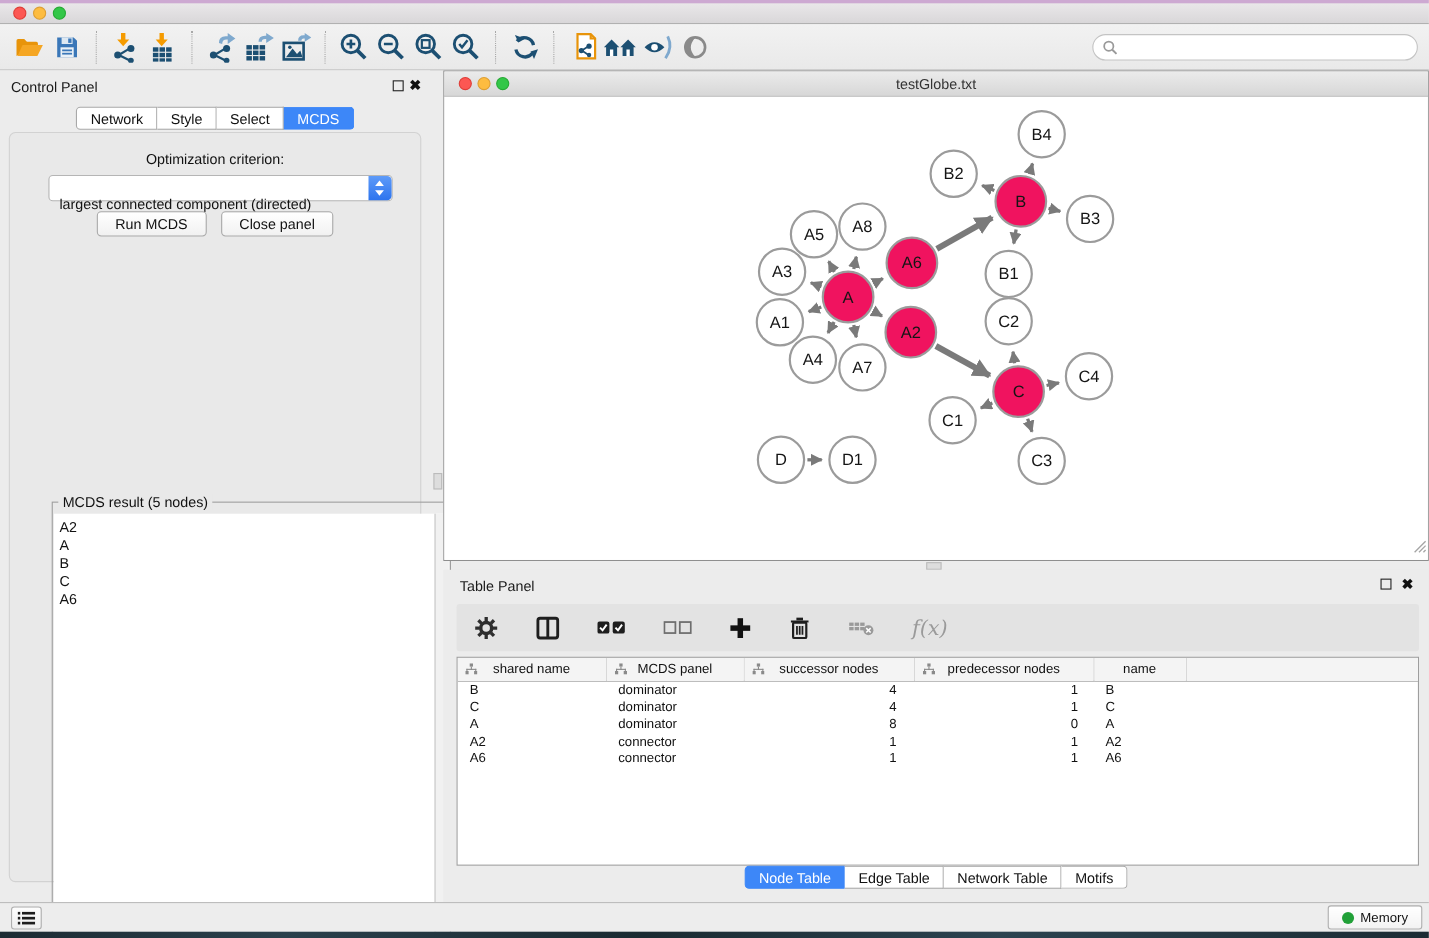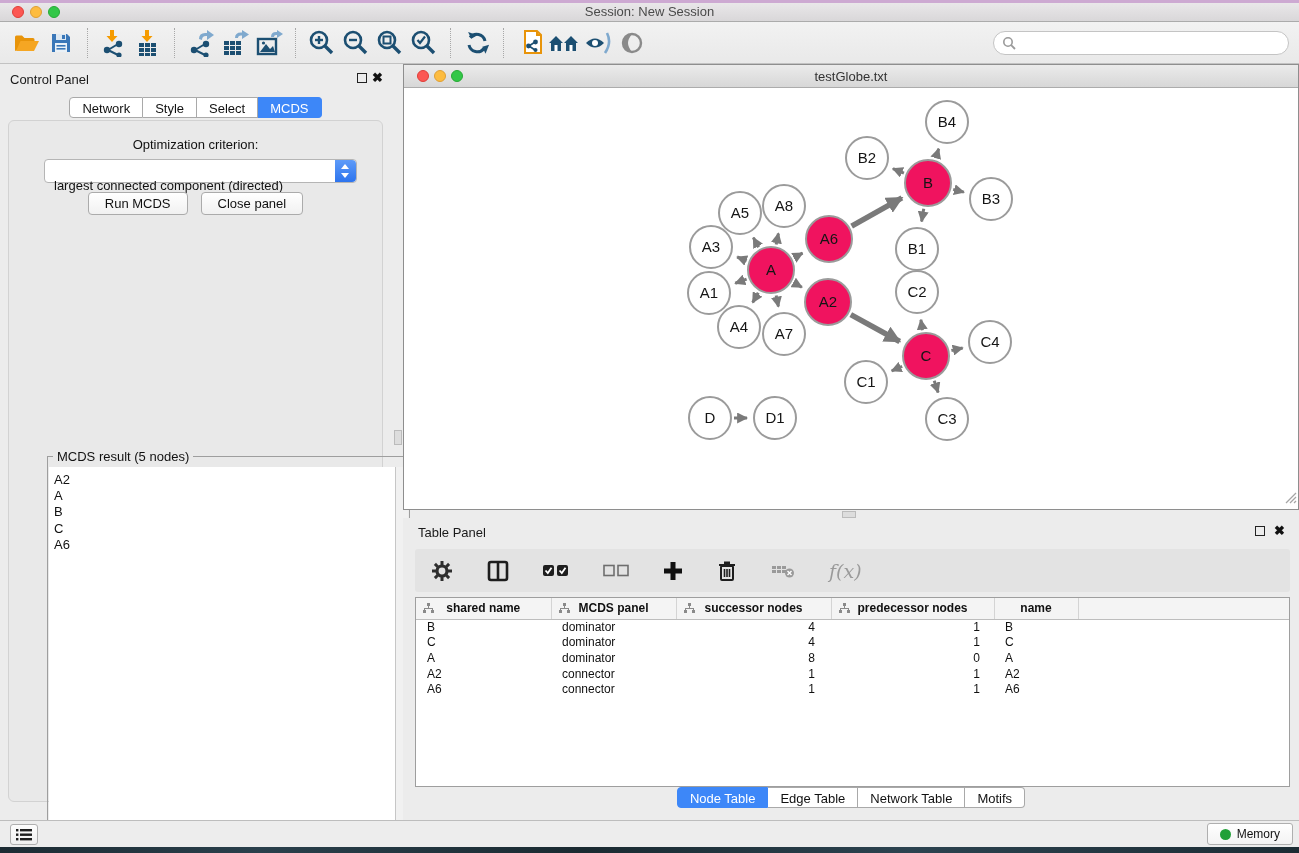--- a/index.html
+++ b/index.html
@@ -79,21 +79,21 @@
   .tp-head { position:absolute; left:0; top:0; width:100%; height:26px; }
   .tp-head .tp-title { position:absolute; left:15px; top:7px; font-size:13px; color:#1A1A1A; }
   .tp-toolbar { position:absolute; left:12px; top:31px; width:875px; height:43px; background:#E3E3E3;
     border-radius:3px; display:flex; align-items:center; padding-left:16px; gap:34px; }
   .tp-toolbar .ic { display:flex; align-items:center; justify-content:center; }
   .fx-label { font-size:19px; font-style:italic; color:#9A9A9A; font-family:"DejaVu Serif", serif; }
   .datatable { position:absolute; left:12px; top:79px; width:875px; height:190px; background:#fff;
     border:1px solid #9E9E9E; overflow:hidden; }
   .datatable table { border-collapse:collapse; width:100%; table-layout:fixed; }
   .datatable th { height:21px; background:#F4F4F4; border-bottom:1px solid #BDBDBD; border-right:1px solid #D4D4D4;
-    font-size:12px; font-weight:bold; color:#111; position:relative; text-align:center; }
+    font-size:12px; font-weight:normal; color:#111; position:relative; text-align:center; }
   .datatable th:last-child { border-right:none; }
   .datatable th .colicon { position:absolute; left:7px; top:5px; }
   .datatable td { height:15.6px; font-size:12px; color:#111; white-space:nowrap; overflow:hidden; }
   .td-l { text-align:left; padding-left:11px; }
   .td-r { text-align:right; }
   .bt-tabs { position:absolute; left:0; top:269px; width:100%; display:flex; justify-content:center; }
 
   
   .statusbar { position:absolute; left:0; top:820px; width:1299px; height:27px; background:#EDEDED; border-top:1px solid #BDBDBD; }
   .list-btn { position:absolute; left:10px; top:3px; width:28px; height:21px; background:linear-gradient(#FDFDFD,#EFEFEF);
@@ -108,21 +108,20 @@
 </head>
 <body>
 
 <div id="app">
 
   <div class="titlebar">
     <div class="accentline"></div>
     <div class="tl red" style="left:12px"></div>
     <div class="tl yellow" style="left:30px"></div>
     <div class="tl green" style="left:48px"></div>
-    <div class="title">Session: New Session</div>
   </div>
 
   <div class="toolbar">
     <span class="tbtn">
       <svg width="28" height="24" viewBox="0 0 28 24">
           <path d="M2 20 L2 6 Q2 4.5 3.5 4.5 L9 4.5 L11.5 7 L20 7 Q21.5 7 21.5 8.5 L21.5 10 Z" fill="#E8940A"></path>
           <path d="M3 20 L7.5 10 L26 10 L21 20 Z" fill="#F5A623"></path>
         </svg>
     </span>
     <span class="tbtn">

